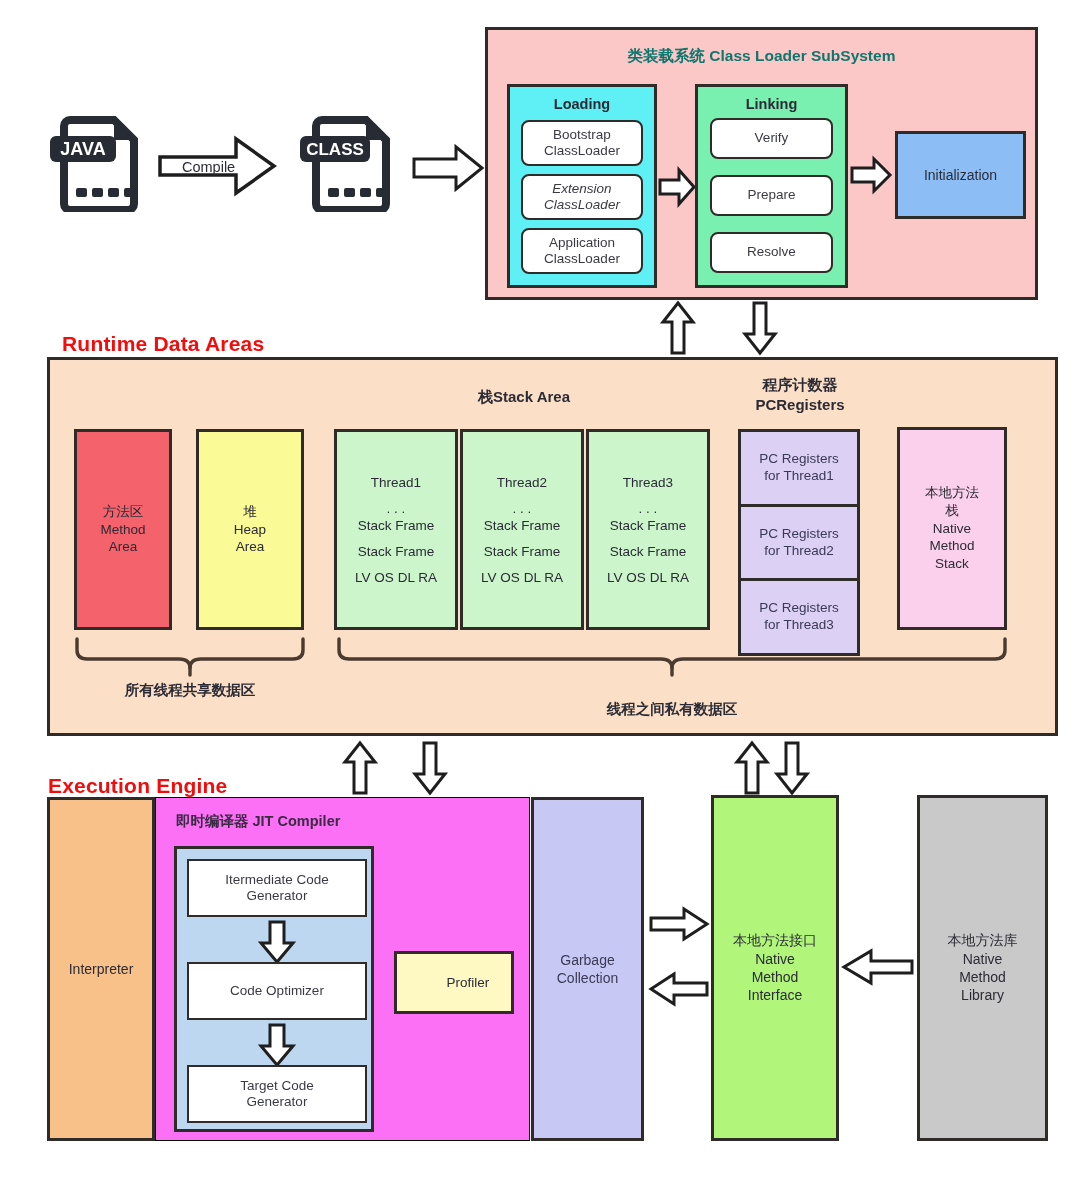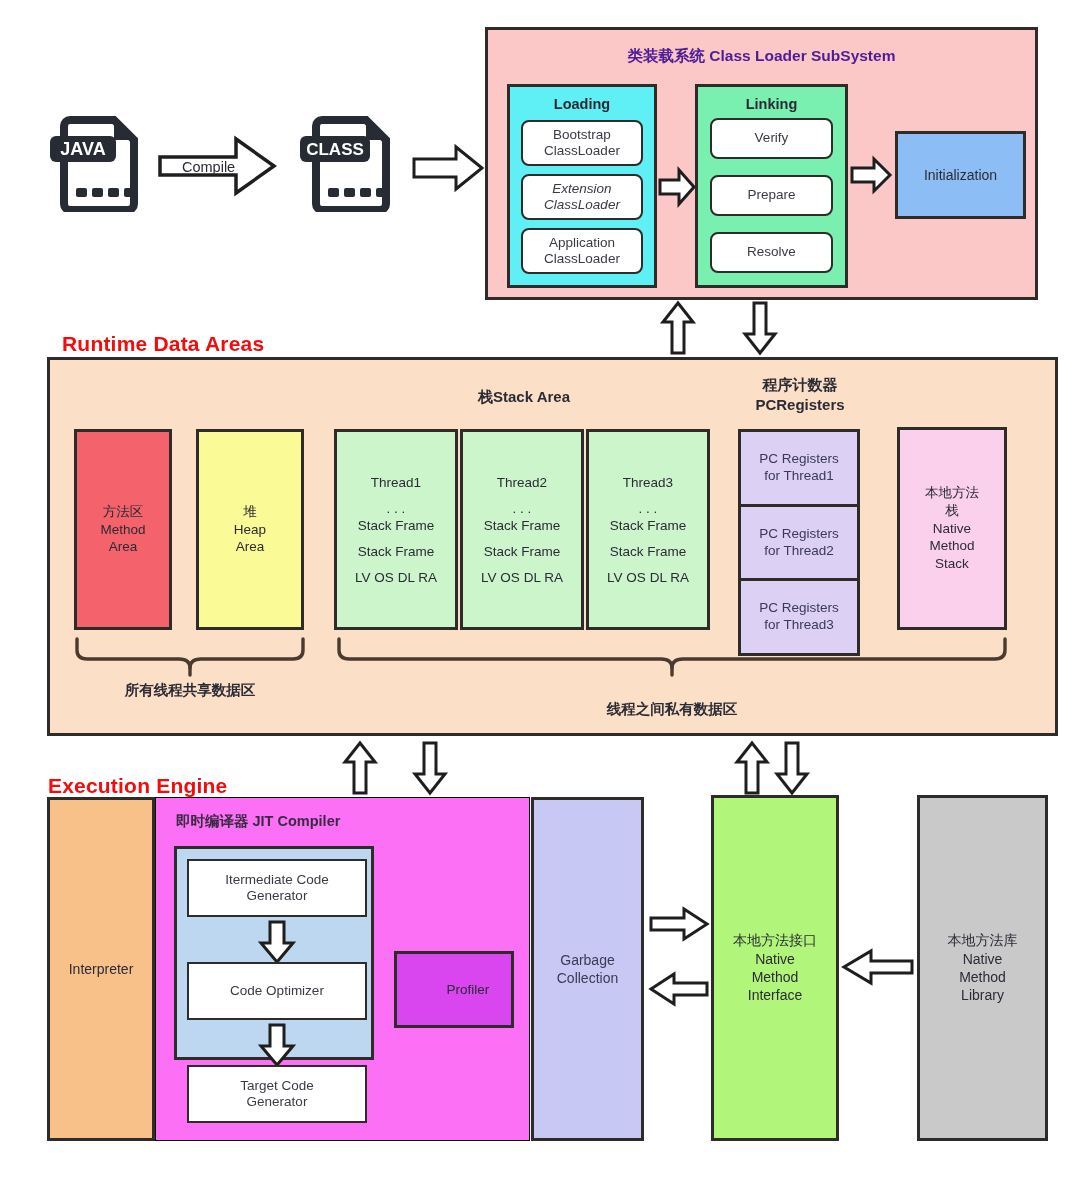--- a/index.html
+++ b/index.html
@@ -35,21 +35,21 @@
 
   
   #cls-subsystem {
     left: 485px; top: 27px; width: 553px; height: 273px;
     background: #fbc7c7; border: 3px solid #2e2b28;
     display: block;
   }
   #cls-title {
     position: absolute; top: 16px; left: 0; width: 100%;
     text-align: center; font-size: 15.5px; font-weight: bold;
-    color: #4c1d95;
+    color: #0f766e;
   }
   #loading-box {
     left: 507px; top: 84px; width: 150px; height: 204px;
     background: #5ff0f5; display: block;
   }
   #linking-box {
     left: 695px; top: 84px; width: 153px; height: 204px;
     background: #7af0b0; display: block;
   }
   .subgroup-label {
@@ -130,32 +130,32 @@
   #jit-box {
     left: 155px; top: 797px; width: 375px; height: 344px;
     background: #fb70f5; border: 1px solid #000000; display: block;
   }
   #jit-label {
     position: absolute; left: 20px; top: 14px;
     font-size: 14.5px; font-weight: bold; color: #3a2a44;
   }
   #jit-inner {
     position: absolute; left: 18px; top: 48px;
-    width: 200px; height: 214px;
+    width: 200px; height: 286px;
     background: #bdd7f0; border: 3px solid #2e2b28;
   }
   .jit-stage {
     position: absolute; left: 10px; width: 180px;
     background: #fff; border: 2.5px solid #2e2b28;
     display: flex; align-items: center; justify-content: center;
     text-align: center; font-size: 13.5px; color: #3a3a44; line-height: 1.22;
   }
   #profiler {
-    left: 394px; top: 951px; width: 120px; height: 77px;
-    background: #d946ef; font-size: 13.5px; padding-left: 28px;
+    left: 394px; top: 951px; width: 120px; height: 63px;
+    background: #fef9c3; font-size: 13.5px; padding-left: 28px;
   }
   #gc-box {
     left: 531px; top: 797px; width: 113px; height: 344px;
     background: #c8c8f5; font-size: 14px; color: #3a3a55;
   }
   #nmi-box {
     left: 711px; top: 795px; width: 128px; height: 346px;
     background: #b1f57a; font-size: 14px;
   }
   #nml-box {

